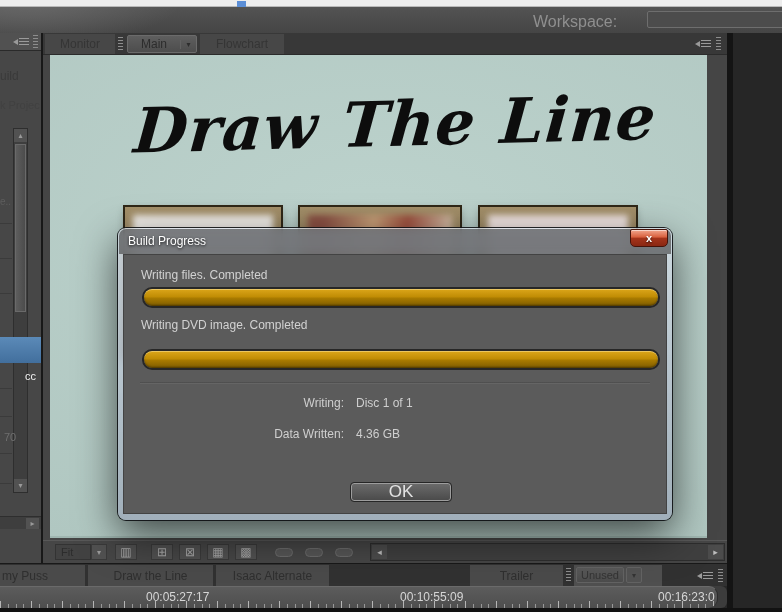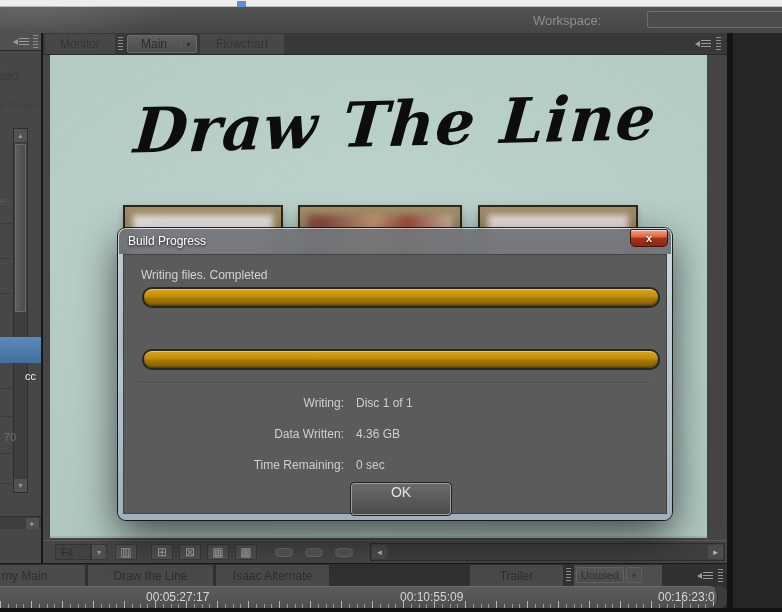--- a/index.html
+++ b/index.html
@@ -5,21 +5,21 @@
   * { box-sizing: border-box; margin: 0; padding: 0; }
   html,body { width:782px; height:612px; }
   body { font-family: "Liberation Sans", sans-serif; background:#1f1f1f; overflow:hidden; }
   #stage { position:relative; width:782px; height:612px; background:#262626; overflow:hidden; }
 
   
   .win-above { position:absolute; left:0; top:0; width:782px; height:7px; background:#ededed; border-bottom:1px solid #b9b9b9; }
   .win-above .blue-tick { position:absolute; left:237px; top:1px; width:9px; height:6px; background:#5b8ed6; }
   .app-header { position:absolute; left:0; top:7px; width:782px; height:26px;
     background: radial-gradient(220px 70px at 30px -10px, #6a6a6a, rgba(106,106,106,0) 70%), linear-gradient(#535353,#454545); }
-  .workspace-label { position:absolute; left:533px; top:6px; font-size:13px; color:#8f8f8f; }
+  .workspace-label { position:absolute; left:533px; top:6px; font-size:16px; color:#8f8f8f; }
   .workspace-field { position:absolute; left:647px; top:4px; width:140px; height:17px; background:#4c4c4c;
     border:1px solid #6e6e6e; border-radius:2px; }
 
   
   .v-sep-left  { position:absolute; left:41px; top:33px; width:2px;  height:530px; background:#181818; }
   .v-sep-right { position:absolute; left:727px; top:33px; width:6px; height:579px; background:#141414; }
 
   
   .left-sidebar { position:absolute; left:0; top:33px; width:41px; height:530px; background:#474747; overflow:hidden; }
   .panel-head { position:relative; height:18px; background:#515151; border-bottom:1px solid #2a2a2a;
@@ -136,23 +136,23 @@
   .bar { position:absolute; left:18px; width:518px; height:21px; border:2px solid #272727; border-radius:10px; background:#565656; overflow:hidden; }
   .bar-1 { top:32px; } .bar-2 { top:94px; }
   .bar-fill { height:100%; border-radius:8px;
     background:linear-gradient(#dca61a 0%, #c18d05 45%, #a87a00 55%, #7e5c00 100%);
     box-shadow:inset 0 1px 0 rgba(255,235,170,0.5), inset 0 -1px 2px rgba(0,0,0,0.4); }
   .dlg-divider { position:absolute; left:16px; right:16px; top:127px; height:2px; background:linear-gradient(#454545,#707070); }
   .info-row { position:absolute; left:0; width:100%; height:15px; font-size:12px; }
   .info-label { position:absolute; left:60px; width:160px; text-align:right; color:#cfcfcf; }
   .info-value { position:absolute; left:232px; color:#cfcfcf; }
   .ir-1 { top:141px; } .ir-2 { top:172px; } .ir-3 { top:203px; }
-  .ok-btn { position:absolute; left:227px; top:228px; width:100px; height:32px;
+  .ok-btn { position:absolute; left:227px; top:228px; width:100px; height:18px;
     background:linear-gradient(#6a6a6a,#4b4b4b); border:1px solid #9d9d9d; outline:1px solid #262626; border-radius:3px;
-    color:#e2e2e2; font-size:14px; text-align:center; line-height:16px; }
+    color:#e2e2e2; font-size:17px; text-align:center; line-height:16px; }
 </style>
 </head>
 <body>
 
 <div id="stage">
 
   <div class="win-above">
     <div class="blue-tick"></div>
   </div>
 
@@ -239,21 +239,21 @@
       <div class="tb-pill" style="left:292px"></div>
       <div class="h-scroll">
         <div class="sb l">◂</div>
         <div class="sb r">▸</div>
       </div>
     </div>
   </div>
 
 
   <div class="tl-tabrow">
-    <div class="tl-tab" style="left:0;width:85px;justify-content:flex-start;padding-left:2px">my Main</div>
+    <div class="tl-tab" style="left:0;width:85px;justify-content:flex-start;padding-left:2px">my Puss</div>
     <div class="tl-tab" style="left:88px;width:125px">Draw the Line</div>
     <div class="tl-tab" style="left:216px;width:113px">Isaac Alternate</div>
     <div class="tl-tab" style="left:470px;width:93px">Trailer</div>
     <span class="grip tl-grip"></span>
     <div class="unused-group">
       <div class="unused-btn">Unused</div>
       <div class="unused-arrow">▾</div>
     </div>
     <div class="tl-row-icons">
       <span class="pm-icon">
@@ -371,33 +371,30 @@
   <div class="dialog">
     <div class="dlg-titlebar">
       <span class="dlg-title">Build Progress</span>
       <div class="dlg-close">x</div>
     </div>
     <div class="dlg-client">
       <div class="dlg-status st-1">Writing files. Completed</div>
       <div class="bar bar-1">
         <div class="bar-fill" style="width: 100%;"></div>
       </div>
+      <div class="dlg-status st-2">Writing DVD image. Completed</div>
       <div class="bar bar-2">
         <div class="bar-fill" style="width: 100%;"></div>
       </div>
       <div class="dlg-divider"></div>
       <div class="info-row ir-1">
         <span class="info-label">Writing:</span>
         <span class="info-value">Disc 1 of 1</span>
       </div>
       <div class="info-row ir-2">
         <span class="info-label">Data Written:</span>
         <span class="info-value">4.36 GB</span>
       </div>
-      <div class="info-row ir-3">
-        <span class="info-label">Time Remaining:</span>
-        <span class="info-value">0 sec</span>
-      </div>
       <div class="ok-btn">OK</div>
     </div>
   </div>
 
 </div>
 
 </body></html>

